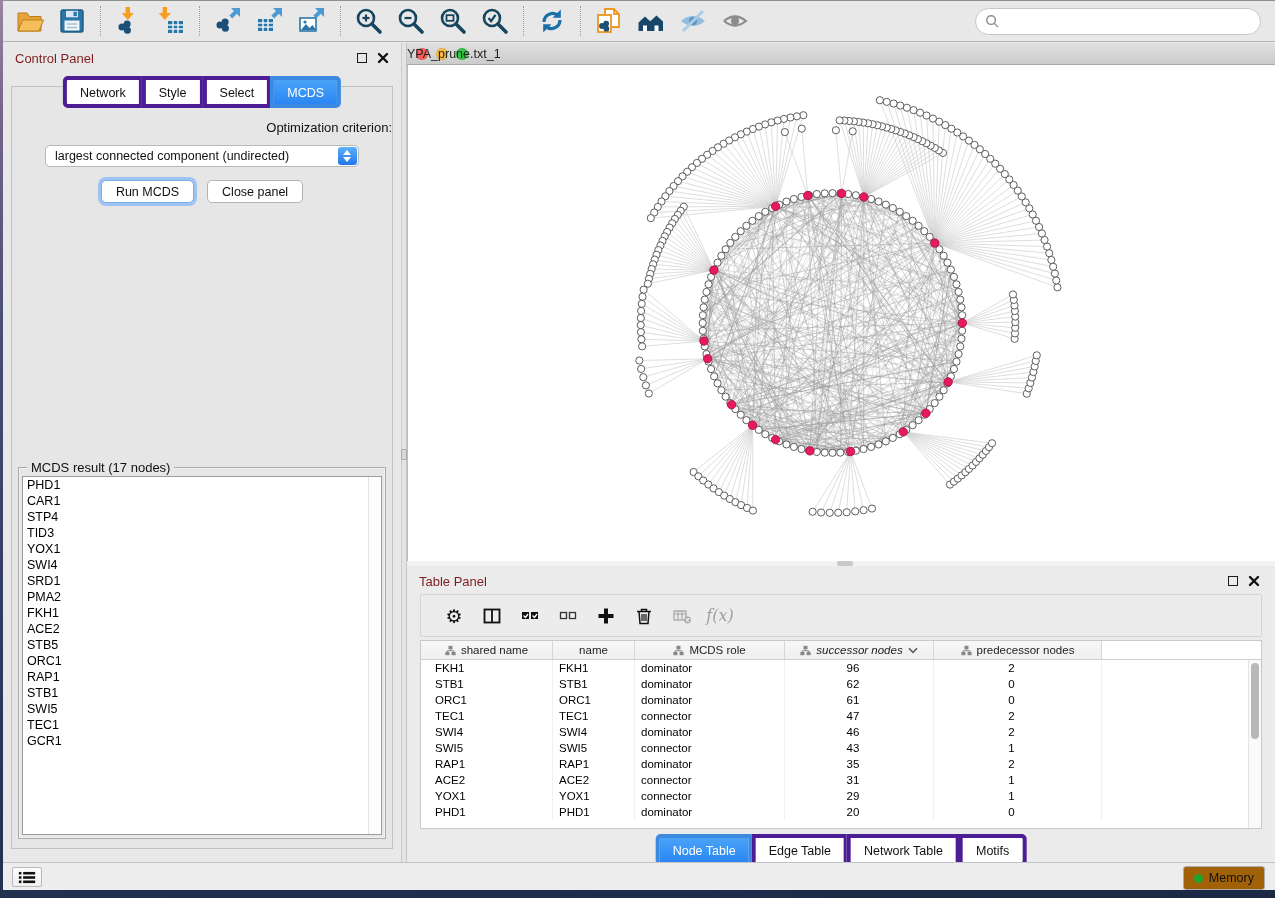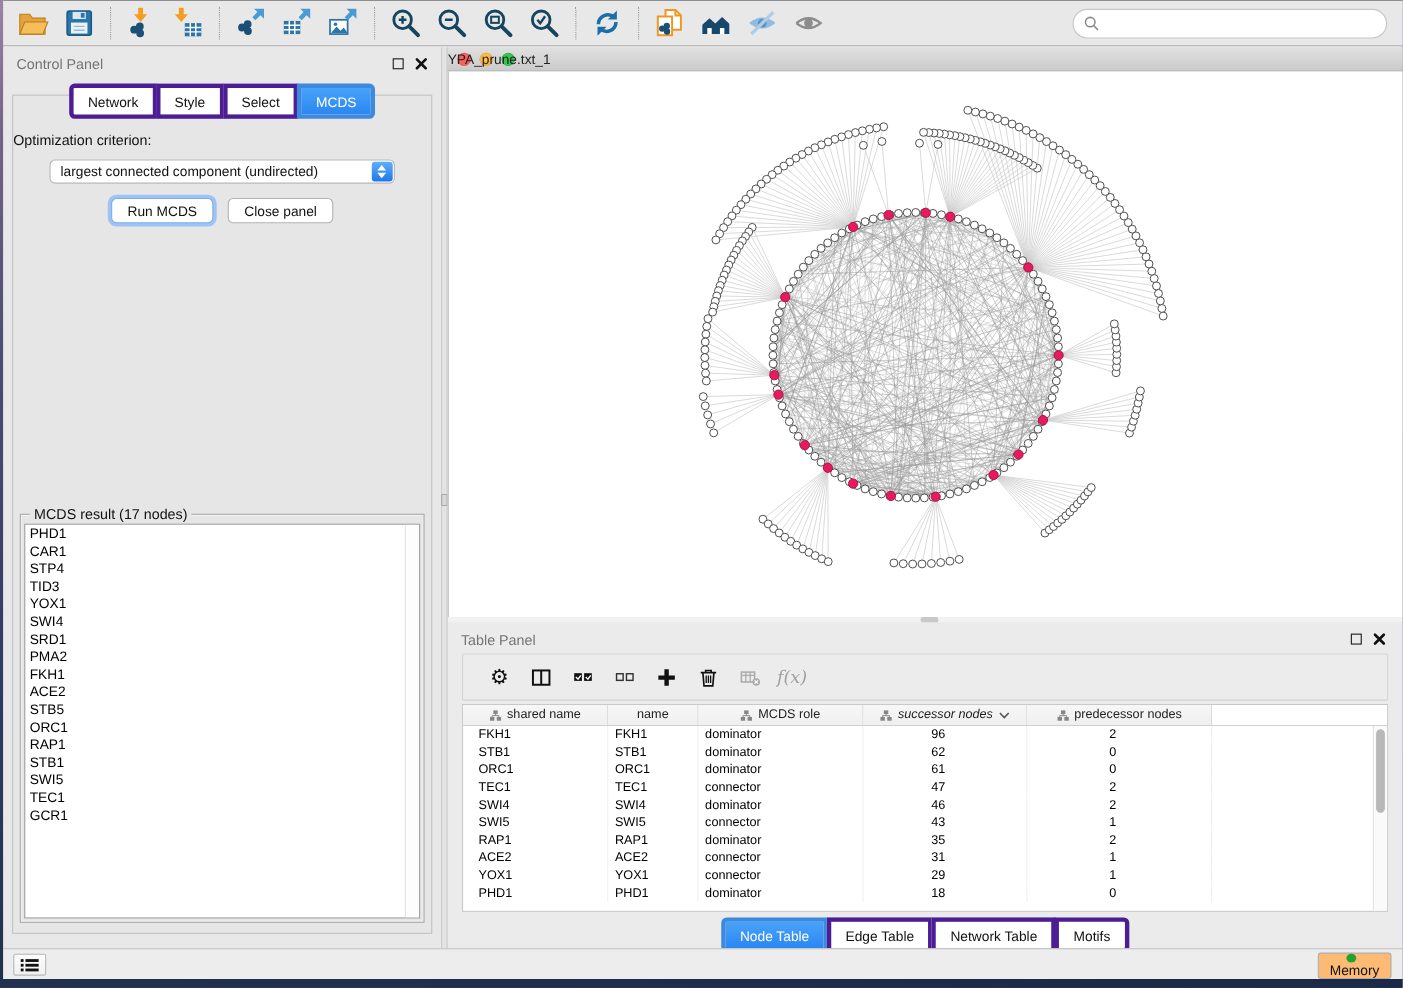--- a/index.html
+++ b/index.html
@@ -17,36 +17,36 @@
   .tb-ic { width:30px; height:30px; display:block; }
   .tb-ic svg { width:30px; height:30px; display:block; }
   .tb-sep { width:1px; height:30px; border-left:1px dotted #9a9a9a; margin:0 7px; }
   #search-box { position:absolute; right:14px; top:7px; width:286px; height:27px;
     background:#fff; border:1px solid #c6c6c6; border-radius:14px; display:flex; align-items:center; padding-left:9px; }
   #search-box svg { width:15px; height:15px; }
   #search-input { border:none; outline:none; flex:1; height:20px; font-size:13px; background:transparent; padding-left:6px; }
 
   
   #control-panel { position:absolute; left:0; top:42px; width:398px; bottom:28px; background:#e9e8e8; }
-  .panel-title { position:absolute; left:12px; top:8px; font-size:13px; color:#737373; }
+  .panel-title { position:absolute; left:12px; top:8px; font-size:13px; color:#7f1d1d; }
   .win-float { position:absolute; width:10px; height:10px; border:1.6px solid #1a1a1a; top:10px; cursor:pointer; }
   .win-close { position:absolute; width:12px; height:12px; top:9px; cursor:pointer; }
   .win-close svg { width:12px; height:12px; display:block; }
   #cp-float { right:34px; } #cp-close { right:12px; }
 
   #cp-tabs { position:absolute; top:33px; left:50%; transform:translateX(-50%); display:flex; z-index:3; }
   .seg { background:#fff; border:4px solid #4c1d95; font-size:12.5px; color:#111;
     padding:6px 13px 4px 13px; margin-left:-1px; cursor:pointer; white-space:nowrap; }
   .seg:first-child { border-radius:5px 0 0 5px; margin-left:0; }
   .seg:last-child { border-radius:0 5px 5px 0; }
   .seg.active { background:linear-gradient(#4aa3f8,#2a86f2); border-color:#3c8ae0; color:#fff; }
 
   #cp-content { position:absolute; left:8px; right:8px; top:43px; bottom:13px;
     background:#e6e6e6; border:1px solid #c2c2c2; }
-  #opt-label { display:block; text-align:left; margin-top:33px; font-size:13px; color:#111; }
+  #opt-label { display:block; text-align:right; margin-top:33px; font-size:13px; color:#111; }
   #opt-dropdown { position:relative; width:314px; height:22px; margin:10px auto 0 auto;
     background:#fff; border:1px solid #b8b8b8; border-radius:5px; cursor:pointer; }
   #opt-value { position:absolute; left:9px; top:3px; font-size:12.5px; color:#111; }
   #opt-stepper { position:absolute; right:1px; top:1px; width:19px; height:18px; border-radius:3px;
     background:linear-gradient(#5fb0fa,#2176ec); }
   #opt-stepper .tri-up { position:absolute; left:5px; top:3px; width:0; height:0;
     border-left:4.5px solid transparent; border-right:4.5px solid transparent; border-bottom:5px solid #fff; }
   #opt-stepper .tri-dn { position:absolute; left:5px; bottom:3px; width:0; height:0;
     border-left:4.5px solid transparent; border-right:4.5px solid transparent; border-top:5px solid #fff; }
   #cp-buttons { display:flex; justify-content:center; gap:13px; margin-top:13px; }
@@ -108,22 +108,22 @@
   #tbl-thumb { position:absolute; left:2px; top:3px; width:8px; height:76px; background:#b8b8b8; border-radius:4px; cursor:pointer; }
 
   #tbl-tabs { position:absolute; top:268px; left:50%; transform:translateX(-50%); display:flex; }
 
   
   #statusbar { position:absolute; left:0; right:0; bottom:0; height:28px; background:#ededed; border-top:1px solid #c3c3c3; }
   #list-btn { position:absolute; left:9px; top:4px; width:30px; height:20px;
     background:linear-gradient(#fdfdfd,#f0f0f0); border:1px solid #b9b9b9; border-radius:2px;
     display:flex; align-items:center; justify-content:center; cursor:pointer; }
   #list-btn svg { width:18px; height:13px; }
-  #memory-btn { position:absolute; right:10px; top:3px; height:24px; background:#fdba74; border:1px solid #adadad;
-    border-radius:3px; display:flex; align-items:center; padding:0 10px; font-size:12.5px; color:#111; cursor:pointer;flex-direction:column; }
+  #memory-btn { position:absolute; right:10px; top:3px; height:24px; background:#a16207; border:1px solid #adadad;
+    border-radius:3px; display:flex; align-items:center; padding:0 10px; font-size:12.5px; color:#111; cursor:pointer; }
   #memory-dot { width:9px; height:9px; border-radius:50%; background:#1fa32e; margin-right:6px; }
 </style>
 </head>
 <body>
 
 <div id="window">
 
   <div id="toolbar">
     <div id="toolbar-icons">
         <div class="tb-btn">
@@ -1495,21 +1495,21 @@
               <div class="td l" style="width: 132px;">YOX1</div>
               <div class="td l2" style="width: 82px;">YOX1</div>
               <div class="td l2" style="width: 150px;">connector</div>
               <div class="td r" style="width: 149px;">29</div>
               <div class="td r" style="width: 168px;">1</div>
             </div>
             <div class="tr">
               <div class="td l" style="width: 132px;">PHD1</div>
               <div class="td l2" style="width: 82px;">PHD1</div>
               <div class="td l2" style="width: 150px;">dominator</div>
-              <div class="td r" style="width: 149px;">18</div>
+              <div class="td r" style="width: 149px;">20</div>
               <div class="td r" style="width: 168px;">0</div>
             </div>
           </div>
         <div id="tbl-scroll">
             <div id="tbl-thumb"></div>
           </div>
       </div>
       <div id="tbl-tabs">
           <div class="seg active">Node Table</div>
           <div class="seg">Edge Table</div>

